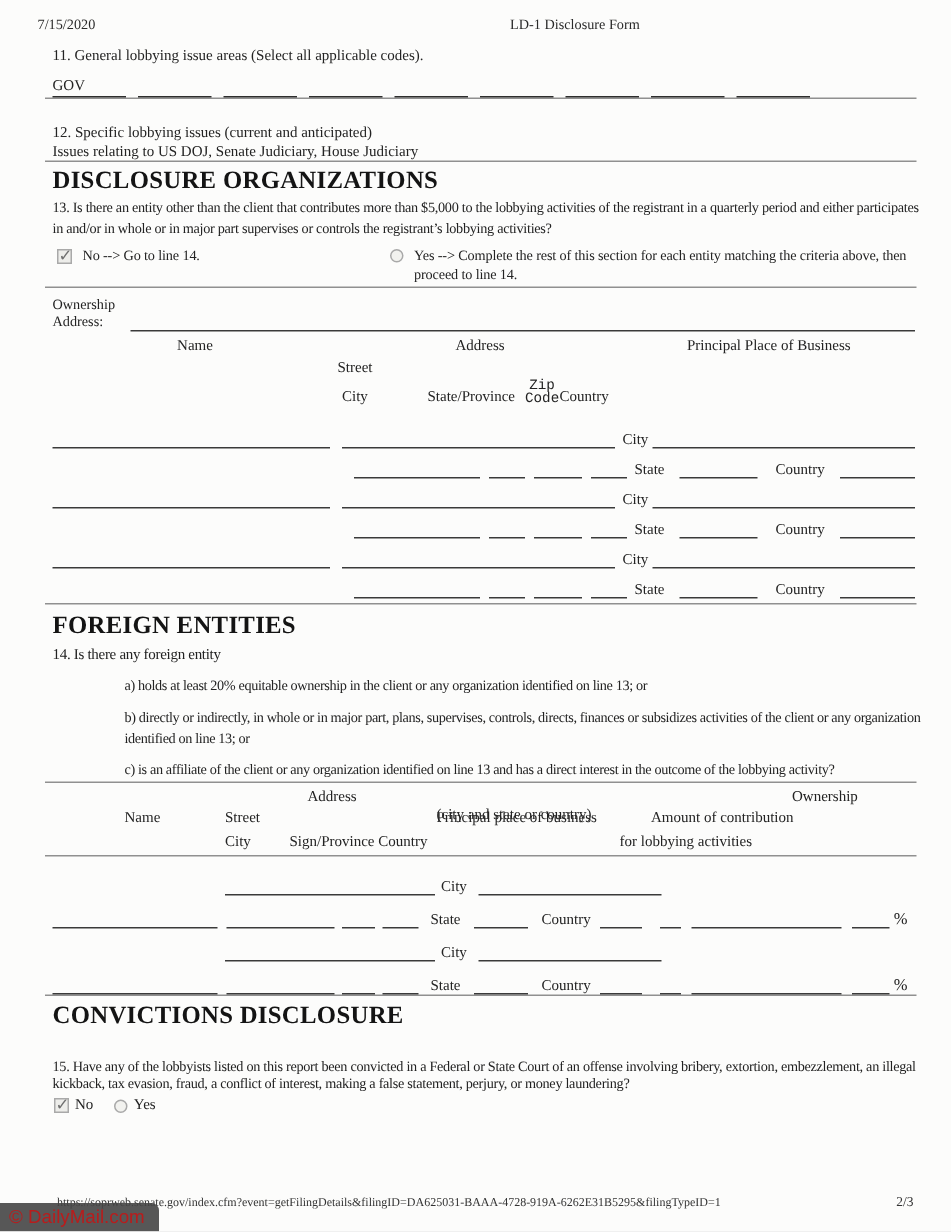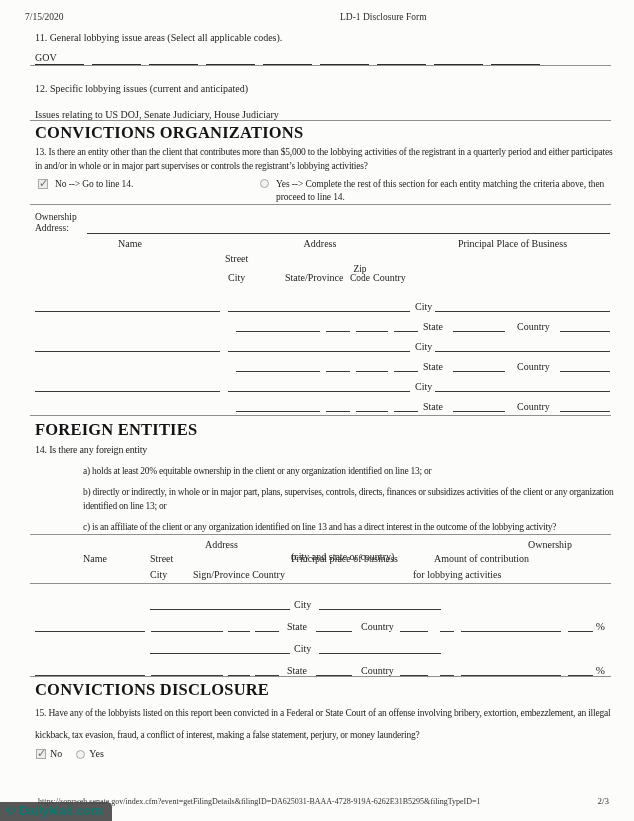--- a/index.html
+++ b/index.html
@@ -13,21 +13,21 @@
   .doc-header { position:relative; height:13px; font-size:9.5px; color:#2a2a2a; }
   .doc-title { position:absolute; left:305px; top:0; }
   .doc-date { position:absolute; left:-10px; top:0; }
   .p { font-size:9.5px; letter-spacing:-0.2px; line-height:14px; color:#222; }
   .q-label { margin-top:7px; font-size:10px; }
   .codes-row { margin-top:7px; display:flex; height:15px; align-items:flex-end; }
   .code-cell { width:49px; margin-right:8px; border-bottom:1.8px solid #2d2d2d; font-size:10px; line-height:13px; }
   hr.rule { border:0; border-top:1.3px solid #909090; margin:0 -1px 0 -5px; }
   .hr1 { margin-top:3px; } .hr2 { margin-top:4px; }
   .q12-label { margin-top:17px; font-size:10px; }
-  .q12-value { margin-top:15px; font-size:10px; }
+  .q12-value { margin-top:2px; font-size:10px; }
   h2.sec { margin-top:2px; font-size:16.5px; letter-spacing:0.2px; color:#141414; font-weight:bold; }
   .q13 { margin-top:2px; width:585px; }
   .choice-row { margin-top:5px; display:flex; }
   .choice { display:flex; align-items:flex-start; }
   .choice .txt { font-size:9.5px; letter-spacing:-0.1px; line-height:13px; margin-left:7px;font-family:Liberation Serif, serif; }
   .c-left { margin-left:3px; width:222px; }
   .c-right { width:350px; }
   .chk { position:relative; display:inline-block; width:10px; height:10px; margin-top:1px;
          border:1px solid #a9a9a9; background:#ededea; flex:none; }
   .chk.checked::after { content:"\2713"; position:absolute; left:0; top:-3px; font-size:11px;
@@ -53,27 +53,27 @@
   .f-items { margin-left:48px; width:558px; }
   .f-item { margin-top:7px; font-size:9.5px; letter-spacing:-0.25px; line-height:14px; }
   .choice2-left { margin-left:5px; width:205px; }
   .choice2-right { width:372px; }
   .hr5 { margin-top:3px; }
   .t2-header { position:relative; margin-top:4px; height:44px; font-size:10px; }
   .t2-header .abs { position:absolute; white-space:nowrap; }
   .t2-rowA, .t2-rowB { display:flex; height:22px; align-items:flex-end; font-size:10px; }
   .t2-groups { margin-top:4px; }
   .hr7 { margin-top:14px; }
-  .conv-q { margin-top:2px; width:588px; line-height:22px; }
+  .conv-q { margin-top:20px; width:588px; line-height:11px; }
   .conv-row { margin-top:2px; margin-left:1px; display:flex; align-items:center; font-size:10px; }
   .conv-row .txt { margin-left:4px; }
   .footer-url { position:absolute; left:38px; bottom:15px; font-size:8px; color:#333; }
   .footer-page { position:absolute; right:25px; bottom:15px; font-size:9px; color:#333; }
-  .watermark { position:absolute; left:0; bottom:0; background:#454545e6; color:#0f766e;
-    font-family:"Liberation Sans","DejaVu Sans",sans-serif; font-weight:bold; font-size:12.5px;
+  .watermark { position:absolute; left:0; bottom:0; background:#454545e6; color:#b91c1c;
+    font-family:"Liberation Sans","DejaVu Sans",sans-serif; font-weight:normal; font-size:12.5px;
     padding:2px 10px 3px 6px; border-top-right-radius:5px;text-align:right; }
 </style>
 </head>
 <body>
 
 <div class="page">
   <div class="content">
 
     <div class="doc-header">
       <span class="doc-date">7/15/2020</span>
@@ -91,21 +91,21 @@
       <span class="code-cell"></span>
       <span class="code-cell"></span>
       <span class="code-cell"></span>
     </div>
     <hr class="rule hr1">
 
     <div class="q12-label">12. Specific lobbying issues (current and anticipated)</div>
     <div class="q12-value">Issues relating to US DOJ, Senate Judiciary, House Judiciary</div>
     <hr class="rule hr2">
 
-    <h2 class="sec">CONVICTIONS ORGANIZATIONS</h2>
+    <h2 class="sec">DISCLOSURE ORGANIZATIONS</h2>
     <p class="p q13">13. Is there an entity other than the client that contributes more than $5,000 to the lobbying activities of the registrant in a quarterly period and either participates in and/or in whole or in major part supervises or controls the registrant’s lobbying activities?</p>
 
     <div class="choice-row">
       <div class="choice c-left">
         <span class="chk checked"></span>
         <span class="txt">No --&gt; Go to line 14.</span>
       </div>
       <div class="choice c-right">
         <span class="rad"></span>
         <span class="txt">Yes --&gt; Complete the rest of this section for each entity matching the criteria above, then proceed to line 14.</span>
@@ -121,21 +121,21 @@
       <span class="ul fill"></span>
     </div>
 
     <div class="t1-header">
       <span class="abs" style="left:0;top:0;width:190px;text-align:center;">Name</span>
       <span class="abs" style="left:195px;top:0;width:180px;text-align:center;">Address</span>
       <span class="abs" style="left:380px;top:0;width:195px;text-align:center;">Principal Place of Business</span>
       <span class="abs" style="left:190px;top:15px;">Street</span>
       <span class="abs" style="left:193px;top:34px;">City</span>
       <span class="abs" style="left:250px;top:34px;">State/Province</span>
-      <span class="abs zipstack" style="left:315px;top:27px;">
+      <span class="abs zipstack" style="left:315px;top:27px;font-family:Liberation Mono, monospace;">
         <div>Zip</div>
         <div>Code</div>
       </span>
       <span class="abs" style="left:338px;top:34px;">Country</span>
     </div>
 
     <div>
       <div class="t1-rowA">
         <span class="ul w185"></span>
         <span class="ul w182"></span>

